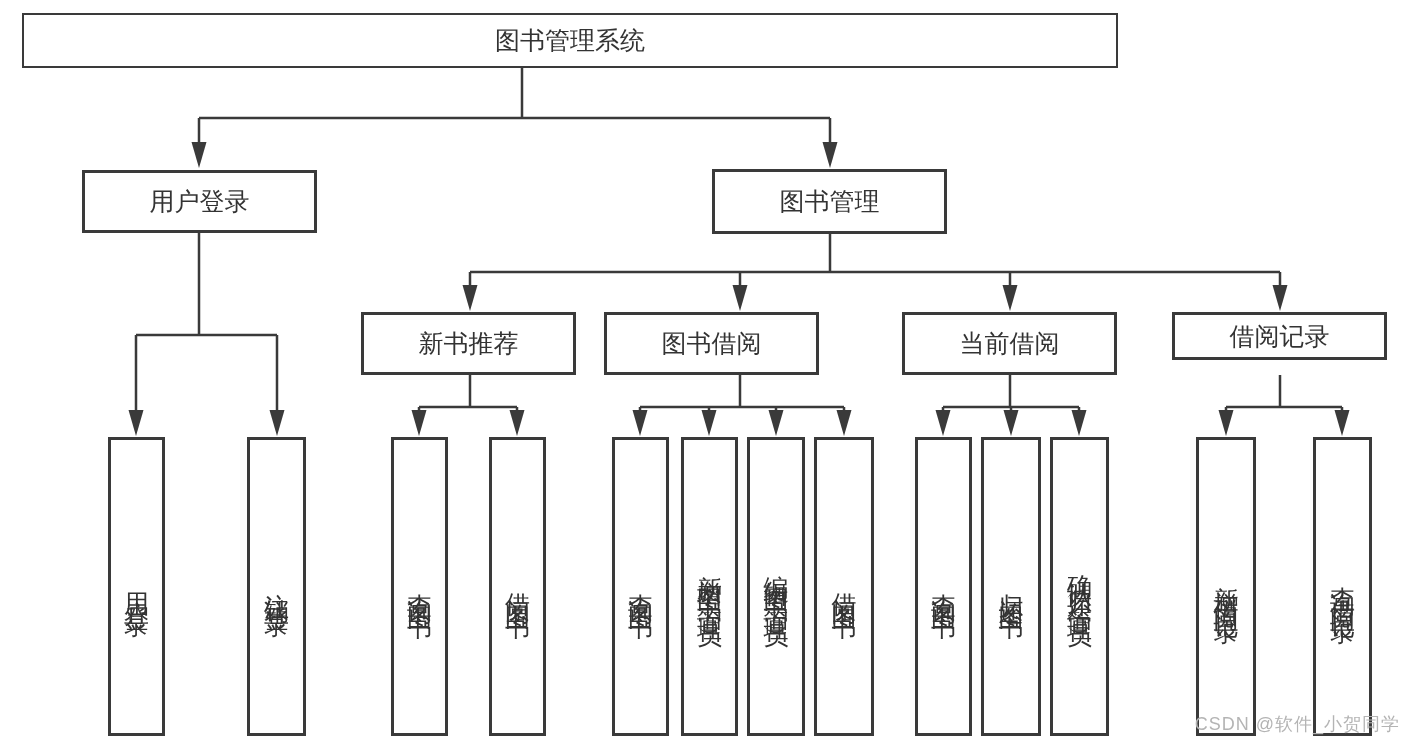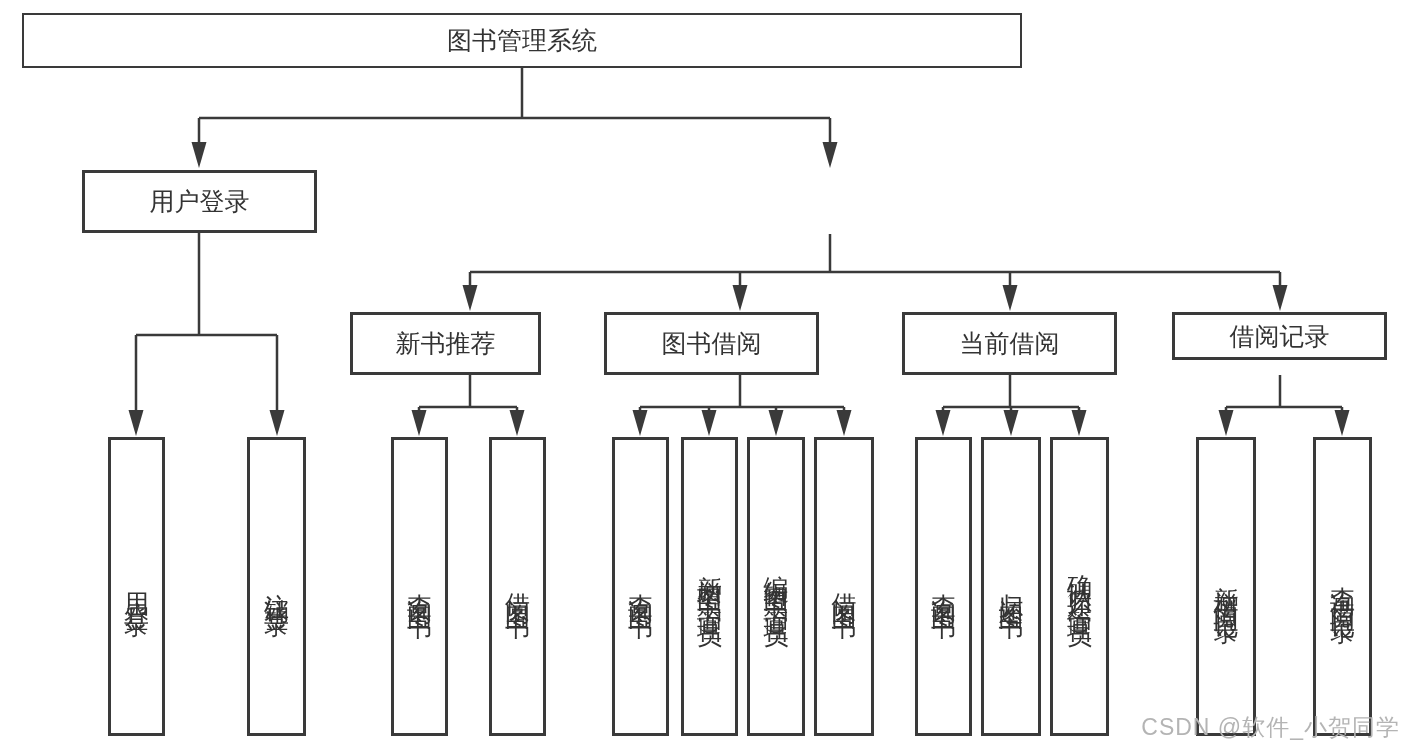--- a/index.html
+++ b/index.html
@@ -46,21 +46,21 @@
     font-size: 25px;
     line-height: 1;
     writing-mode: vertical-rl;
     text-orientation: mixed;
     letter-spacing: 7px;
   }
   .watermark {
     position: absolute;
     right: 5px;
     top: 712px;
-    font-size: 23px;
+    font-size: 18px;
     color: #b4b4b4;
     letter-spacing: 1px;
     z-index: 10;
     white-space: nowrap;
   }
 </style>
 </head>
 <body>
 
 <div class="stage">
@@ -98,25 +98,26 @@
         <polygon points="776,436 768.5,410 783.5,410"></polygon>
         <polygon points="844,436 836.5,410 851.5,410"></polygon>
         <polygon points="943,436 935.5,410 950.5,410"></polygon>
         <polygon points="1011,436 1003.5,410 1018.5,410"></polygon>
         <polygon points="1079,436 1071.5,410 1086.5,410"></polygon>
         <polygon points="1226,436 1218.5,410 1233.5,410"></polygon>
         <polygon points="1342,436 1334.5,410 1349.5,410"></polygon>
       </g>
   </svg>
 
-  <div class="node" style="left:22px; top:13px; width:1000px; height:55px; border-width:2.5px;">图书管理系统</div>
+  <div class="node" style="left:22px; top:13px; width:1096px; height:55px; border-width:2.5px;">图书管理系统</div>
 
   <div class="node" style="left:82px; top:170px; width:235px; height:63px;">用户登录</div>
+  <div class="node" style="left:712px; top:169px; width:235px; height:65px;">图书管理</div>
 
-  <div class="node" style="left:350px; top:312px; width:191px; height:63px;">新书推荐</div>
+  <div class="node" style="left:361px; top:312px; width:215px; height:63px;">新书推荐</div>
   <div class="node" style="left:604px; top:312px; width:215px; height:63px;">图书借阅</div>
   <div class="node" style="left:902px; top:312px; width:215px; height:63px;">当前借阅</div>
   <div class="node" style="left:1172px; top:312px; width:215px; height:48px;">借阅记录</div>
 
   <div class="leaf" style="left:108px; top:437px; width:57px; height:299px;">用户登录</div>
   <div class="leaf" style="left:247px; top:437px; width:59px; height:299px;">注销登录</div>
 
   <div class="leaf" style="left:391px; top:437px; width:57px; height:299px;">查询图书</div>
   <div class="leaf" style="left:489px; top:437px; width:57px; height:299px;">借阅图书</div>
 

